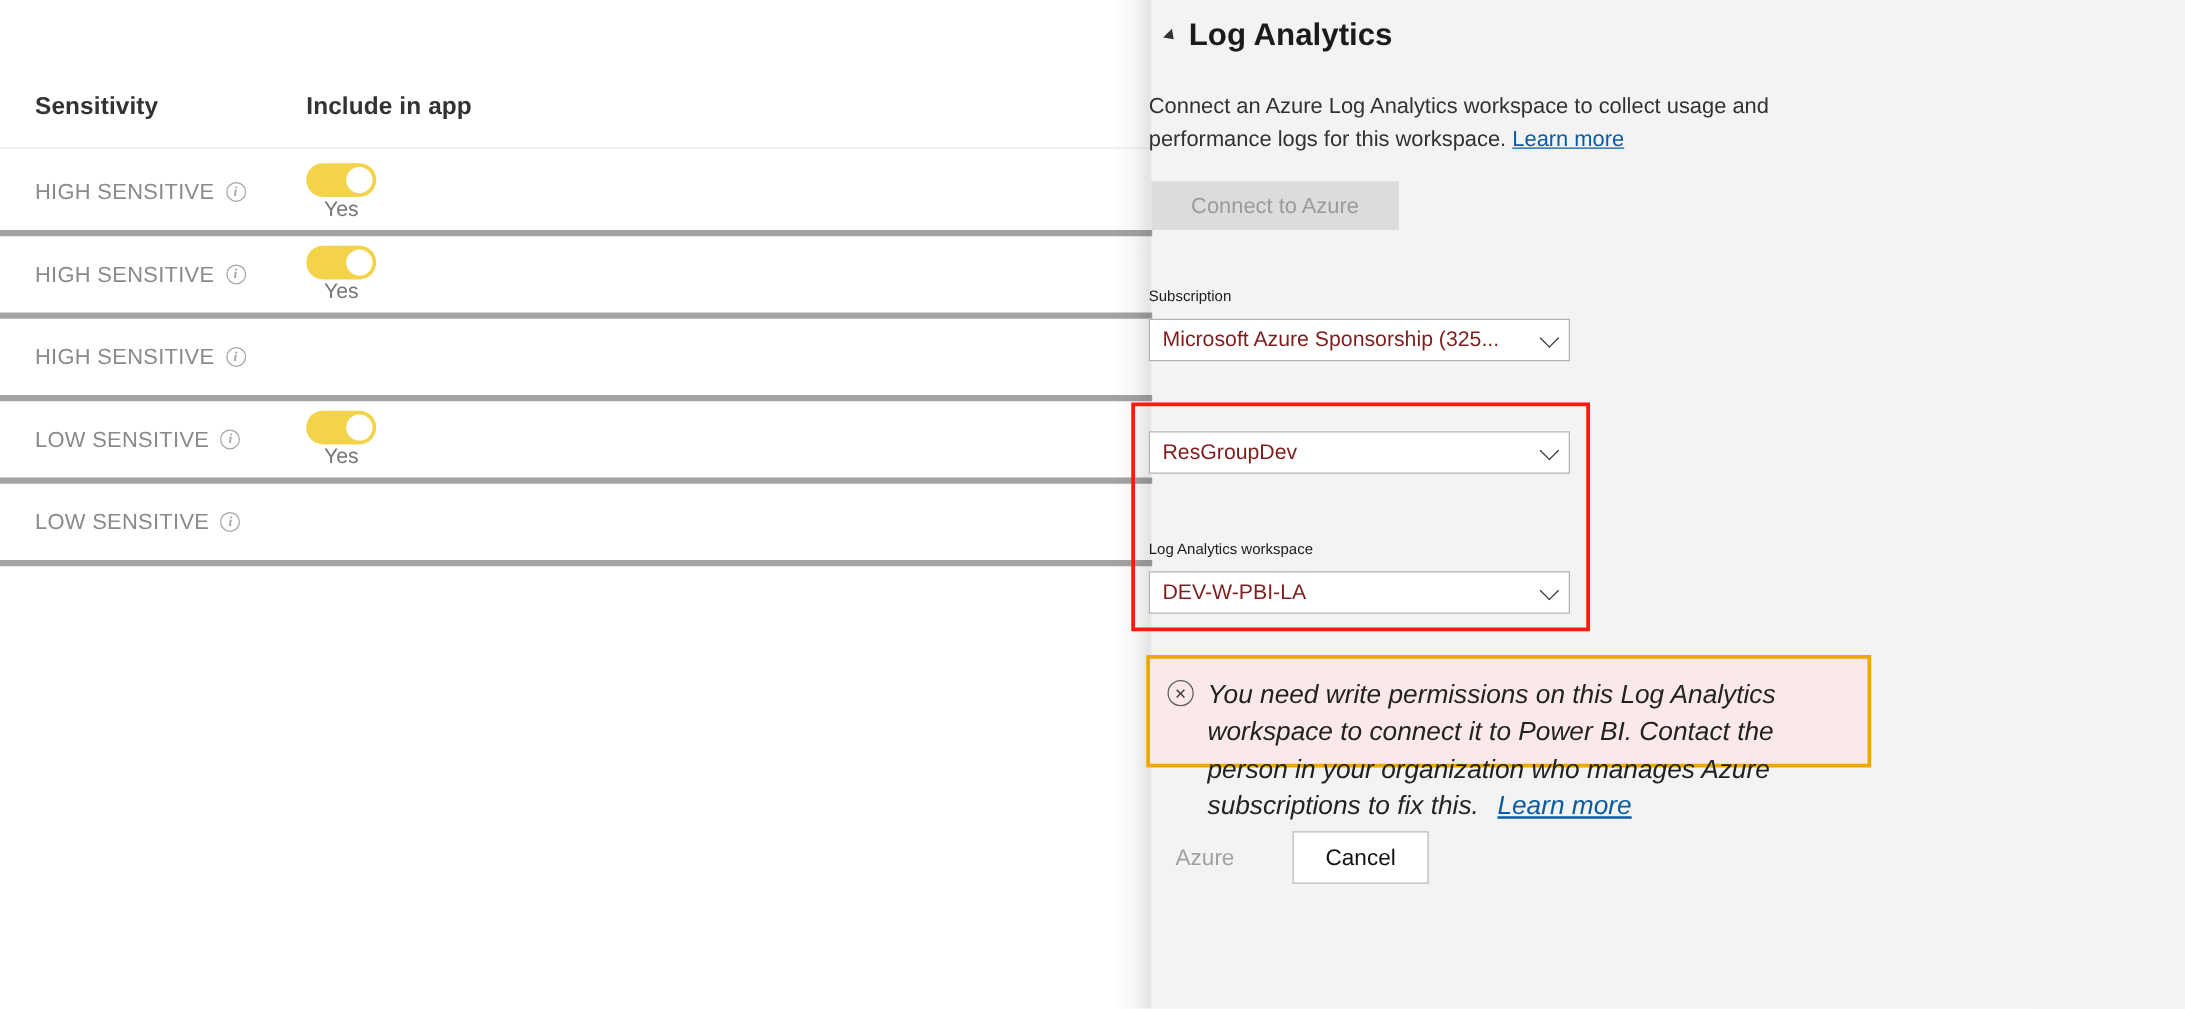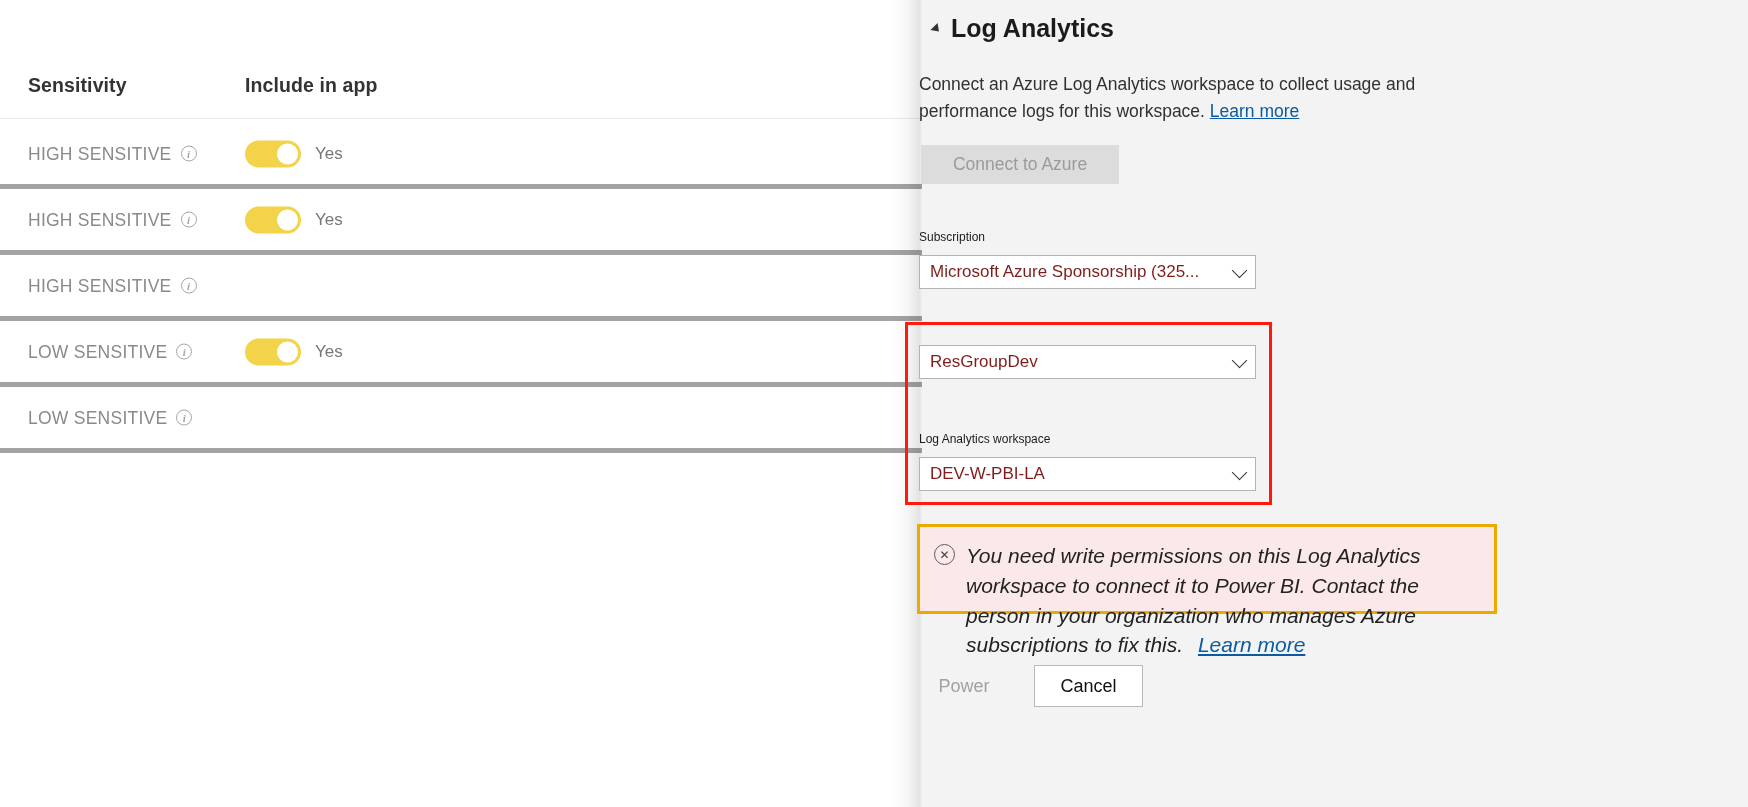--- a/index.html
+++ b/index.html
@@ -43,21 +43,21 @@
   }
   .info-ic {
     display: inline-flex; align-items: center; justify-content: center;
     width: 16px; height: 16px; border-radius: 50%;
     border: 1.3px solid #a6a6a6; color: #a6a6a6;
     font-size: 11px; line-height: 1; font-family: "Liberation Serif", serif;
     font-style: italic; font-weight: 700; padding-bottom: 0px;
   }
   .row .toggle-wrap {
     position: absolute; left: 245px; top: 50%; transform: translateY(-50%);
-    display: flex; align-items: center; gap: 14px;
+    display: flex; align-items: center;  flex-direction: column;
   }
   .toggle {
     position: relative; width: 56px; height: 27px;
     border-radius: 14px; background: #f2d349;
   }
   .toggle .knob {
     position: absolute; right: 3px; top: 3px;
     width: 21px; height: 21px; border-radius: 50%; background: #ffffff;
   }
   .toggle-label { font-size: 17px; color: #777777; }
@@ -287,20 +287,20 @@
 
       <div class="error-banner">
         <span class="err-icon">✕</span>
         <div class="err-text">
           <span>You need write permissions on this Log Analytics workspace to connect it to Power BI. Contact the person in your organization who manages Azure subscriptions to fix this.</span>
           <span class="link">Learn more</span>
         </div>
       </div>
 
       <div class="footer">
-        <button class="btn-save">Power</button>
+        <button class="btn-save">Azure</button>
         <button class="btn-cancel">Cancel</button>
       </div>
 
     </div>
   </div>
 
 </div>
 
 </body></html>

